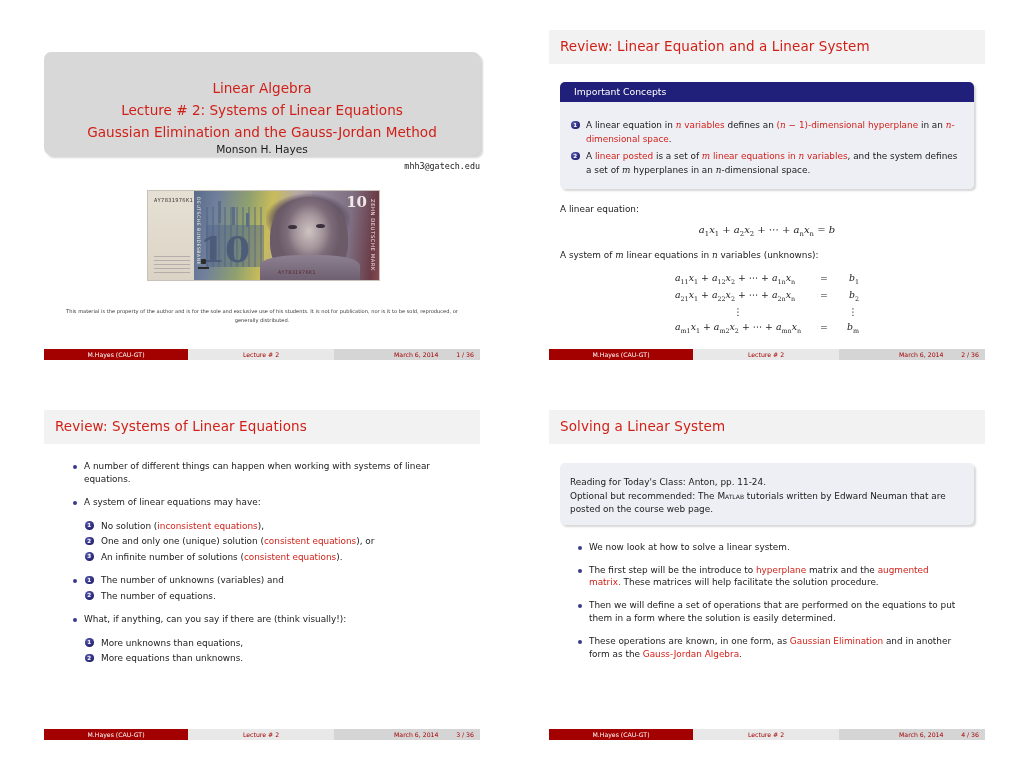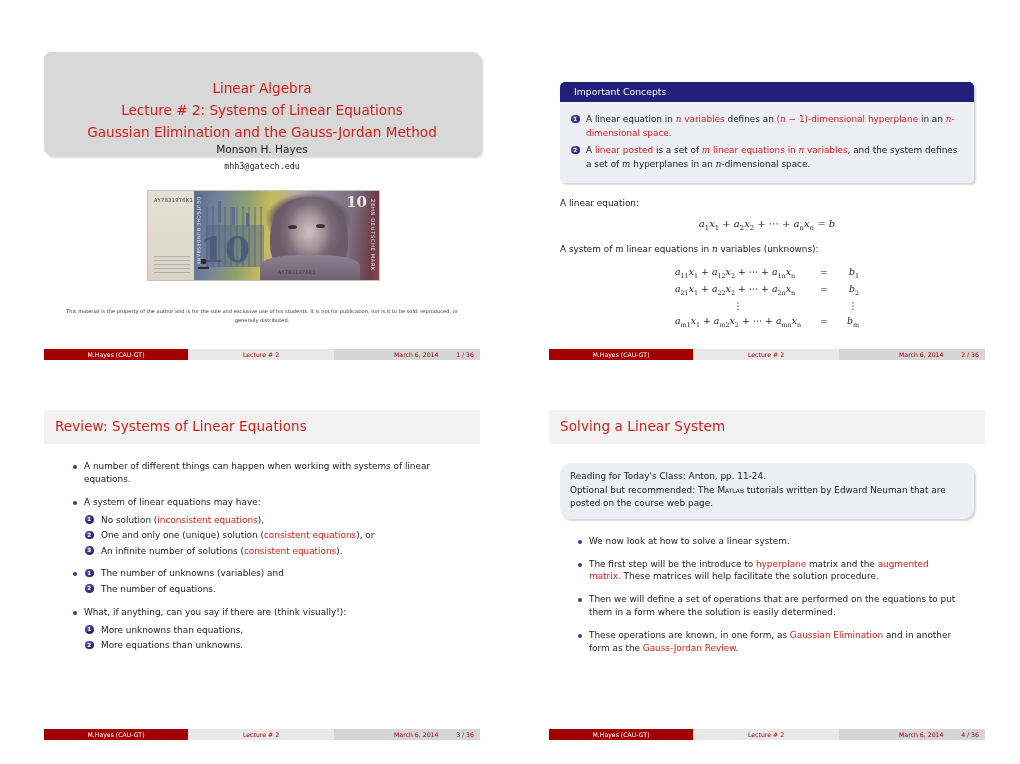--- a/index.html
+++ b/index.html
@@ -94,21 +94,21 @@
     left: 0; top: 113px;
     width: 436px;
     text-align: center;
     font-size: 10.6px;
     color: #1a1a1a;
   }
   .email {
     position: absolute;
     left: 0; top: 131px;
     width: 436px;
-    text-align: center;
+    text-align: right;
     font-size: 8.4px;
     font-family: "DejaVu Sans Mono", monospace;
     color: #1a1a1a;
   }
   .note {
     position: absolute;
     left: 12px; top: 277px;
     width: 412px;
     text-align: center;
     font-size: 5.1px;
@@ -213,23 +213,23 @@
   .block-body {
     background: #eeeef5;
     padding: 6px 10px 8px 10px;
     border-radius: 0 0 5px 5px;
     font-size: 8.9px;
     line-height: 1.5;
   }
   .plainblock {
     margin: 11px 11px 0 11px;
     background: #eeeef5;
-    border-radius: 11px;
+    border-radius: 5px;
     box-shadow: 2px 2px 2px rgba(0,0,0,0.16);
-    padding: 7px 10px 8px 10px;
+    padding: 13px 10px 8px 10px;
     font-size: 8.9px;
     line-height: 1.52;
   }
 
   
   ul.itemize, ol.enum {
     list-style: none;
     margin: 0;
     padding: 0;
   }
@@ -240,21 +240,21 @@
   }
   ul.itemize > li::before {
     content: "";
     position: absolute;
     left: 3px; top: 5px;
     width: 4px; height: 4px;
     border-radius: 50%;
     background: #3a3a8c;
   }
 
-  ol.enum { counter-reset: en; margin-top: 5px; }
+  ol.enum { counter-reset: en; margin-top: 11px; }
   ol.enum > li {
     position: relative;
     padding-left: 17px;
     margin-bottom: 2.5px;
     counter-increment: en;
   }
   ol.enum > li::before {
     content: counter(en);
     position: absolute;
     left: 1px; top: 1.5px;
@@ -343,20 +343,21 @@
       <div class="fl-seg fl-author">M.Hayes  (CAU-GT)</div>
       <div class="fl-seg fl-title">Lecture # 2</div>
       <div class="fl-seg fl-date">
         <span class="dt">March 6, 2014</span>
         <span class="pg">1 / 36</span>
       </div>
     </div>
   </div>
 
   <div class="slide s2">
+    <div class="frametitle">Review: Linear Equation and a Linear System</div>
 
     <div class="body">
 
       <div class="block">
         <div class="block-title">Important Concepts</div>
         <div class="block-body">
           <ol class="enum">
             <li>A linear equation in <span class="math hl">n</span><span class="hl"> variables</span> defines an <span class="hl">(<span class="math">n</span> − 1)-dimensional hyperplane</span> in an <span class="hl"><span class="math">n</span>-dimensional space</span>.</li>
             <li>A <span class="hl">linear posted</span> is a set of <span class="hl"><span class="math">m</span> linear equations in <span class="math">n</span> variables</span>, and the system defines a set of <span class="math">m</span> hyperplanes in an <span class="math">n</span>-dimensional space.</li>
           </ol>
@@ -473,21 +474,21 @@
         <li>
           <span>We now look at how to solve a linear system.</span>
         </li>
         <li>
           <span>The first step will be the introduce to </span><span class="hl">hyperplane</span><span> matrix and the </span><span class="hl">augmented matrix.</span><span> These matrices will help facilitate the solution procedure.</span>
         </li>
         <li>
           <span>Then we will define a set of operations that are performed on the equations to put them in a form where the solution is easily determined.</span>
         </li>
         <li>
-          <span>These operations are known, in one form, as </span><span class="hl">Gaussian Elimination</span><span> and in another form as the </span><span class="hl">Gauss-Jordan Review</span><span>.</span>
+          <span>These operations are known, in one form, as </span><span class="hl">Gaussian Elimination</span><span> and in another form as the </span><span class="hl">Gauss-Jordan Algebra</span><span>.</span>
         </li>
       </ul>
     </div>
 
     <div class="footline">
       <div class="fl-seg fl-author">M.Hayes  (CAU-GT)</div>
       <div class="fl-seg fl-title">Lecture # 2</div>
       <div class="fl-seg fl-date">
         <span class="dt">March 6, 2014</span>
         <span class="pg">4 / 36</span>

